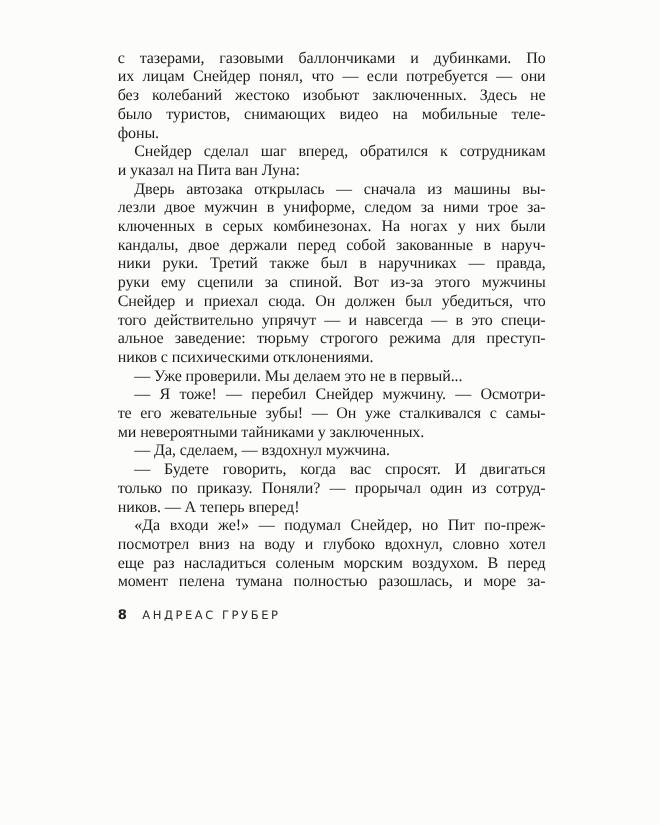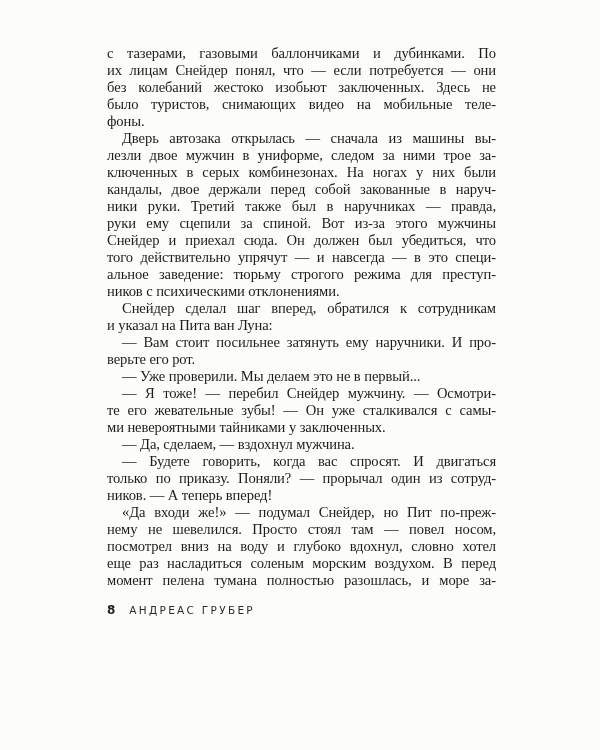--- a/index.html
+++ b/index.html
@@ -54,58 +54,53 @@
 <div class="page" style="background: rgb(252, 252, 251);">
   <div class="text-block" style="color: rgb(28, 28, 28);">
       <div class="paragraph">
         <div class="line just">с тазерами, газовыми баллончиками и дубинками. По</div>
         <div class="line just">их лицам Снейдер понял, что — если потребуется — они</div>
         <div class="line just">без колебаний жестоко изобьют заключенных. Здесь не</div>
         <div class="line just">было туристов, снимающих видео на мобильные теле-</div>
         <div class="line">фоны.</div>
       </div>
       <div class="paragraph">
+        <div class="line indent just">Снейдер сделал шаг вперед, обратился к сотрудникам</div>
+        <div class="line">и указал на Пита ван Луна:</div>
+      </div>
+      <div class="paragraph">
         <div class="line indent just">Дверь автозака открылась — сначала из машины вы-</div>
         <div class="line just">лезли двое мужчин в униформе, следом за ними трое за-</div>
         <div class="line just">ключенных в серых комбинезонах. На ногах у них были</div>
         <div class="line just">кандалы, двое держали перед собой закованные в наруч-</div>
         <div class="line just">ники руки. Третий также был в наручниках — правда,</div>
         <div class="line just">руки ему сцепили за спиной. Вот из-за этого мужчины</div>
         <div class="line just">Снейдер и приехал сюда. Он должен был убедиться, что</div>
         <div class="line just">того действительно упрячут — и навсегда — в это специ-</div>
         <div class="line just">альное заведение: тюрьму строгого режима для преступ-</div>
         <div class="line">ников с психическими отклонениями.</div>
-      </div>
-      <div class="paragraph">
-        <div class="line indent just">Снейдер сделал шаг вперед, обратился к сотрудникам</div>
-        <div class="line">и указал на Пита ван Луна:</div>
-      </div>
-      <div class="paragraph">
-        <div class="line indent just">— Вам стоит посильнее затянуть ему наручники. И про-</div>
-        <div class="line">верьте его рот.</div>
       </div>
       <div class="paragraph">
         <div class="line indent">— Уже проверили. Мы делаем это не в первый...</div>
       </div>
       <div class="paragraph">
         <div class="line indent just">— Я тоже! — перебил Снейдер мужчину. — Осмотри-</div>
         <div class="line just">те его жевательные зубы! — Он уже сталкивался с самы-</div>
         <div class="line">ми невероятными тайниками у заключенных.</div>
       </div>
       <div class="paragraph">
         <div class="line indent">— Да, сделаем, — вздохнул мужчина.</div>
       </div>
       <div class="paragraph">
         <div class="line indent just">— Будете говорить, когда вас спросят. И двигаться</div>
         <div class="line just">только по приказу. Поняли? — прорычал один из сотруд-</div>
         <div class="line">ников. — А теперь вперед!</div>
       </div>
       <div class="paragraph">
         <div class="line indent just">«Да входи же!» — подумал Снейдер, но Пит по-преж-</div>
-        <div class="line just">нему не шевелился. Просто стоял там — повел носом,</div>
         <div class="line just">посмотрел вниз на воду и глубоко вдохнул, словно хотел</div>
         <div class="line just">еще раз насладиться соленым морским воздухом. В перед</div>
         <div class="line just">момент пелена тумана полностью разошлась, и море за-</div>
       </div>
     </div>
   <div class="footer">
     <span class="pnum">8</span>
     <span class="rtitle">АНДРЕАС ГРУБЕР</span>
   </div>
 </div>

